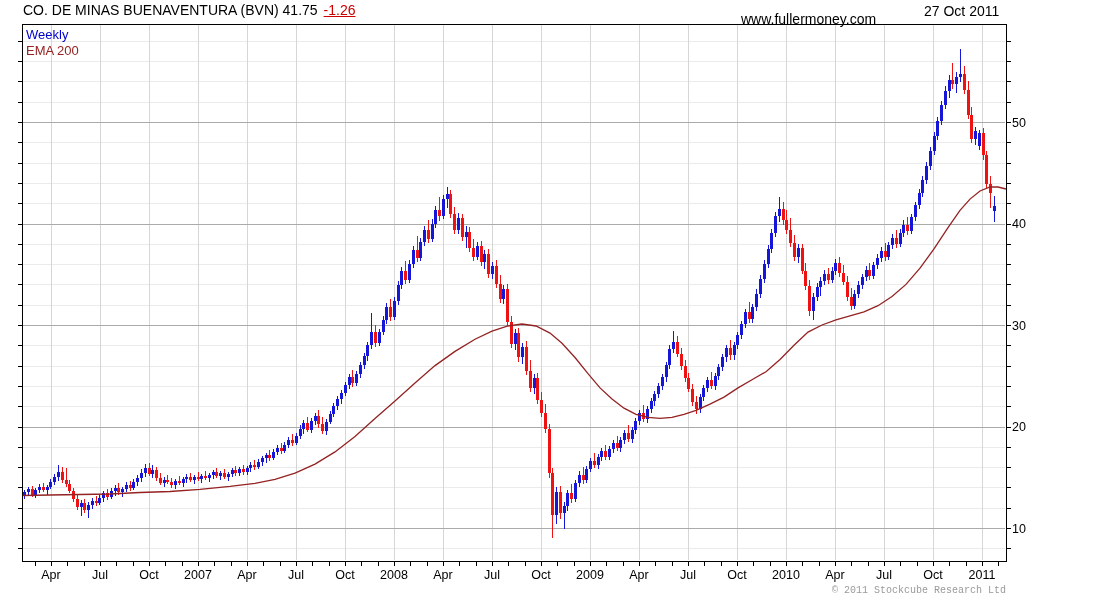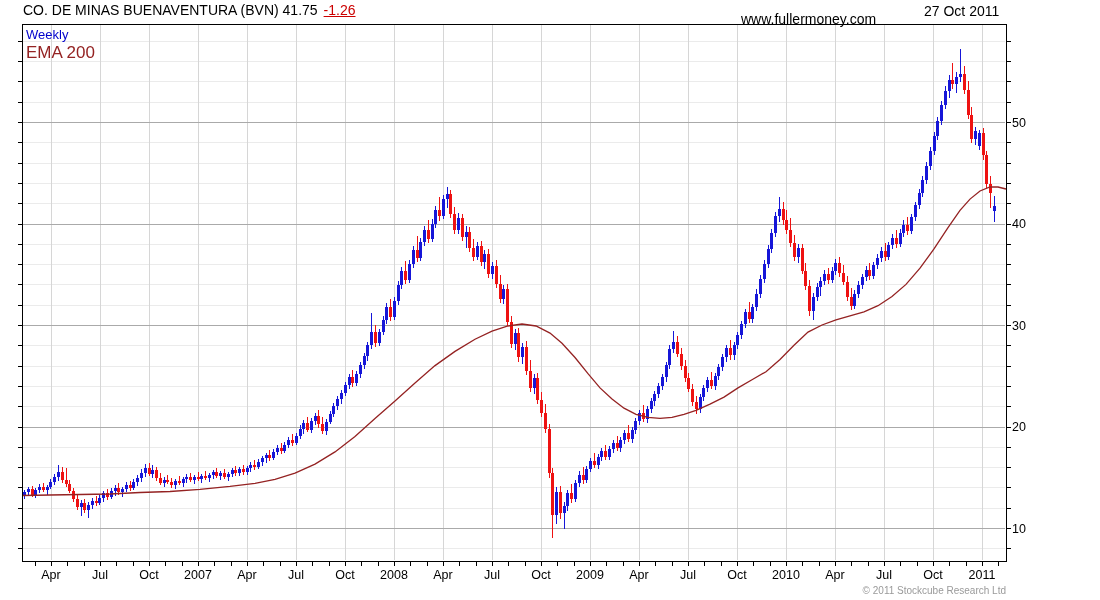--- a/index.html
+++ b/index.html
@@ -8,22 +8,22 @@
     background:#ffffff;
     font-family:"Liberation Sans",sans-serif;
     -webkit-font-smoothing:none;
   }
   .abs{position:absolute;white-space:nowrap;}
   #title-row{left:23px;top:2px;font-size:14px;color:#000;}
   #title-change{color:#cc0000;margin-left:6px;text-decoration:underline;}
   #site-url{left:741px;top:3px;font-size:14px;color:#000;margin-top:8px;}
   #chart-date{left:924px;top:3px;font-size:14px;color:#000;}
   #legend-weekly{left:26px;top:27px;font-size:13px;color:#0000cc;text-align:center;}
-  #legend-ema{left:26px;top:43px;font-size:17px;color:#942222;}
-  #copyright{top:585px;left:0;width:1006px;text-align:right;font-size:10px;color:#9a9a9a;}
+  #legend-ema{left:26px;top:43px;font-size:13px;color:#942222;}
+  #copyright{top:585px;left:0;width:1006px;text-align:right;font-size:10px;color:#9a9a9a;font-family:Liberation Mono, monospace;}
   #chart-svg{position:absolute;left:0;top:0;}
   #chart-svg text{font-family:"Liberation Sans",sans-serif;}
 </style>
 </head>
 <body>
 
 <div id="title-row" class="abs"><span>CO. DE MINAS BUENAVENTURA (BVN) 41.75</span><span id="title-change">-1.26</span></div>
 <div id="site-url" class="abs">www.fullermoney.com</div>
 <div id="chart-date" class="abs">27 Oct 2011</div>
 

